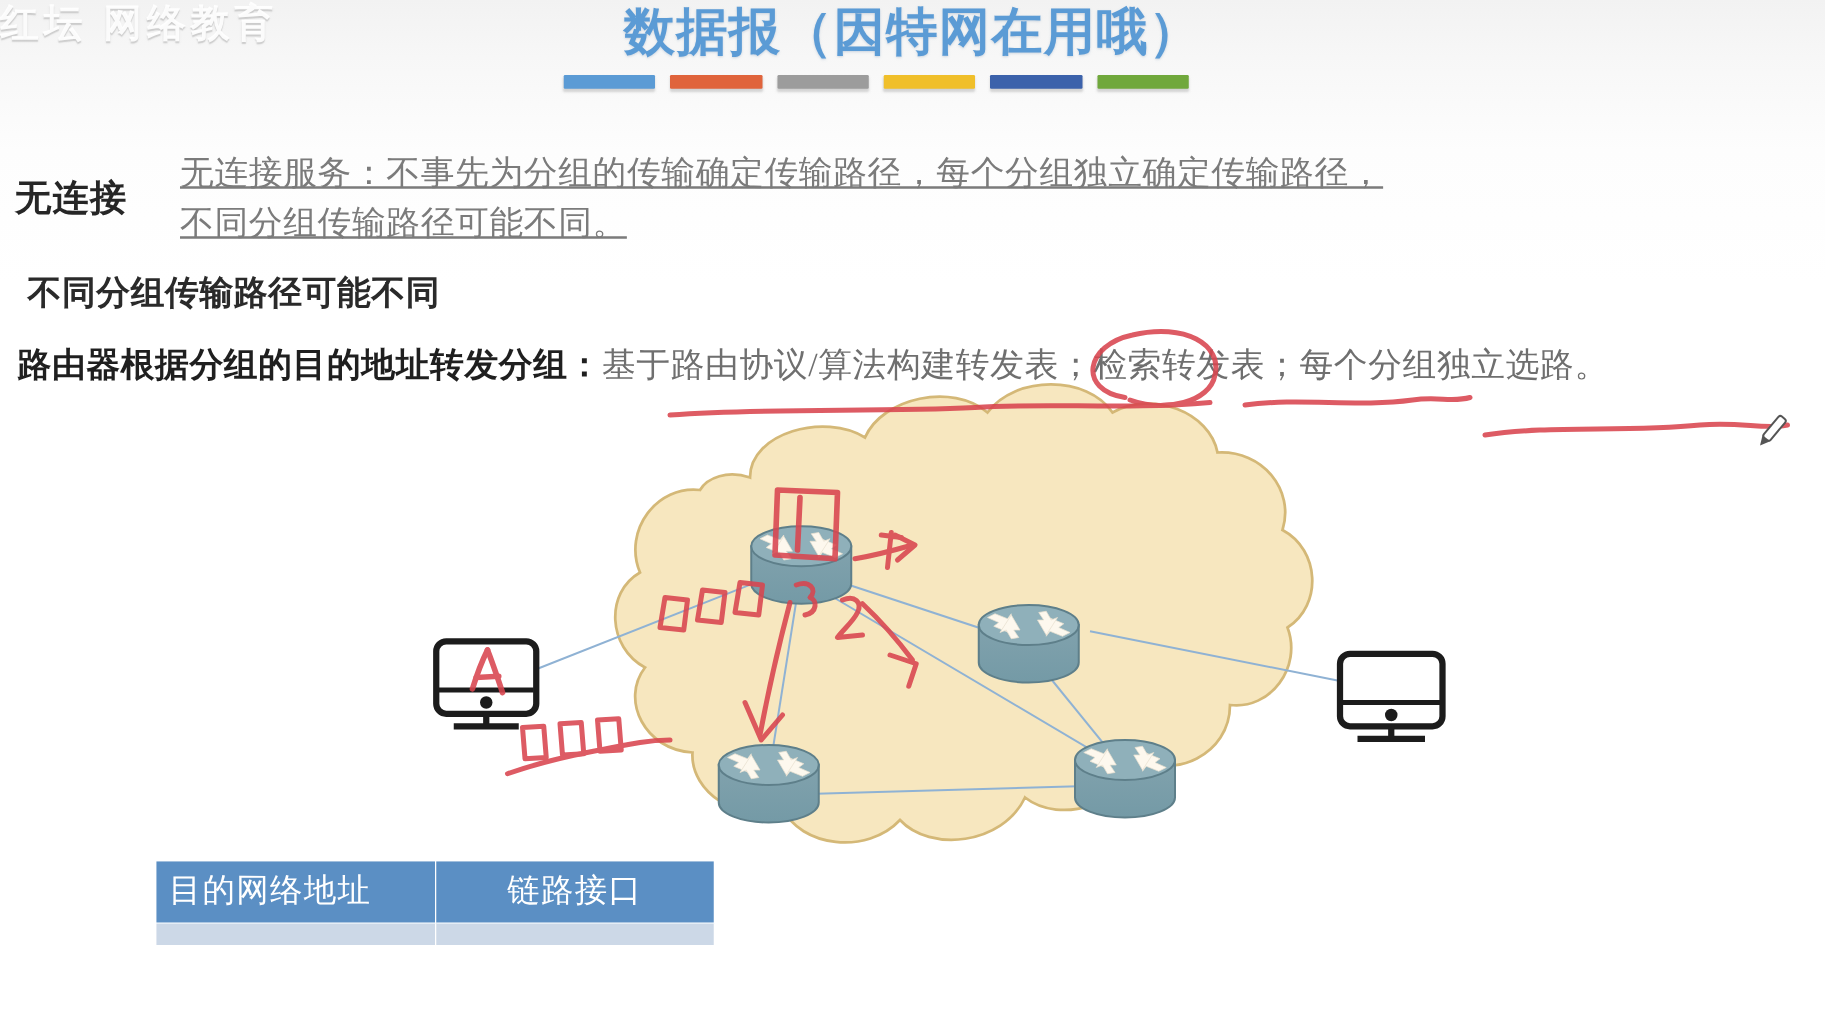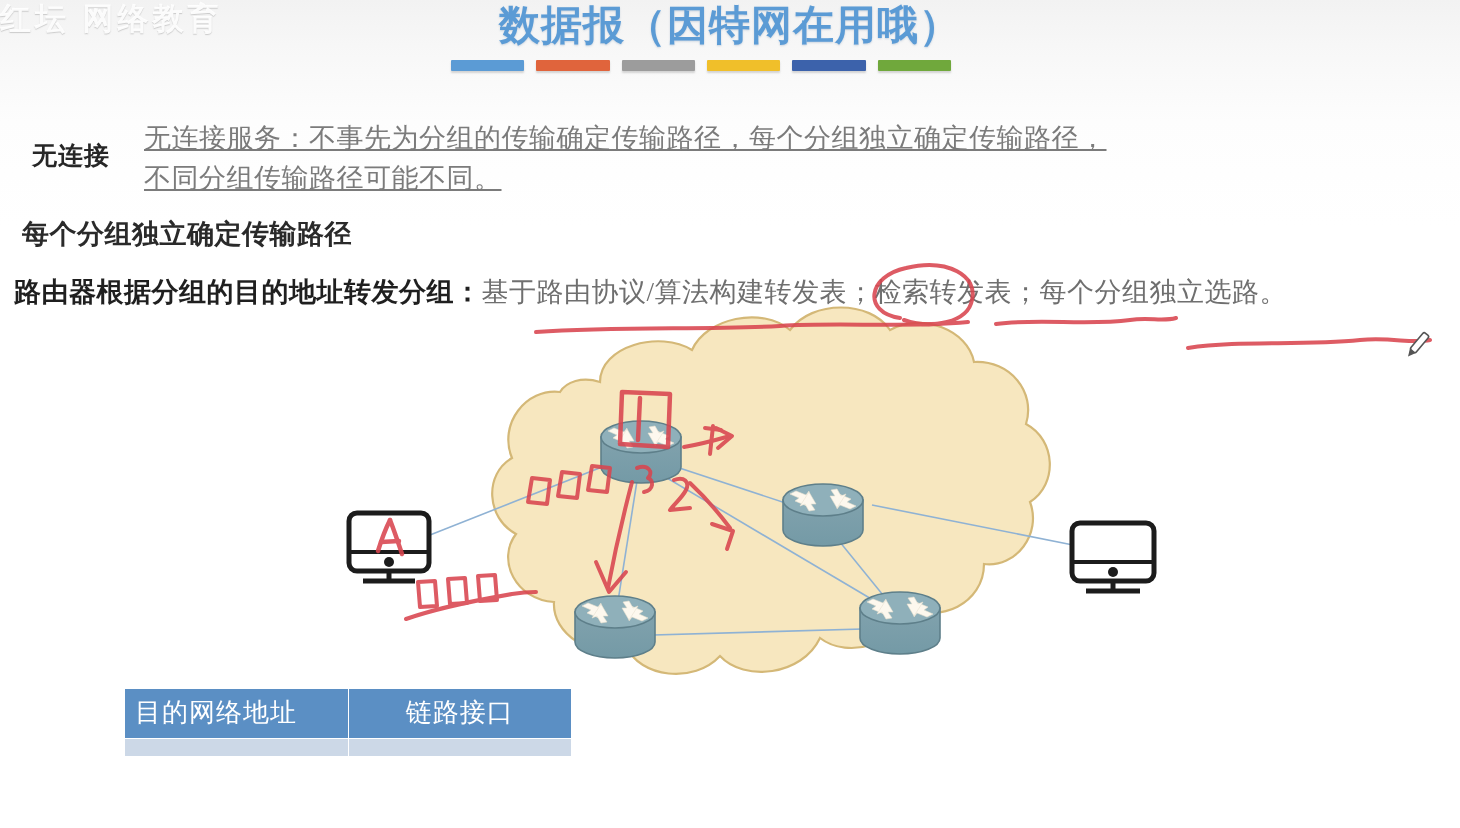--- a/index.html
+++ b/index.html
@@ -56,23 +56,23 @@
     display: block;
     flex: 1 1 0;
     height: 11px;
     border-radius: 1px;
     box-shadow: 0 2px 2px rgba(150,150,150,0.38);
   }
 
   
   .label-wuliajie {
     position: absolute;
-    left: 32px;
+    left: 12px;
     top: 139px;
-    font-size: 25px;
+    font-size: 29px;
     font-weight: 700;
     color: #262626;
     letter-spacing: 1px;
   }
   .para1 {
     position: absolute;
     left: 144px;
     top: 118px;
     width: 980px;
     font-size: 27px;
@@ -156,21 +156,21 @@
     <i style="background:#5b9bd5"></i>
     <i style="background:#e0643c"></i>
     <i style="background:#9c9c9c"></i>
     <i style="background:#f0bf2a"></i>
     <i style="background:#3c62ab"></i>
     <i style="background:#70a83c"></i>
   </div>
 
   <div class="label-wuliajie">无连接</div>
   <div class="para1">无连接服务：不事先为分组的传输确定传输路径，每个分组独立确定传输路径，不同分组传输路径可能不同。</div>
-  <div class="line2">每个分组独立确定传输路径</div>
+  <div class="line2">不同分组传输路径可能不同</div>
   <div class="line3">
     <span class="b">路由器根据分组的目的地址转发分组：</span><span class="g">基于路由协议/算法构建转发表；检索转发表；每个分组独立选路。</span>
   </div>
 
   <svg class="diagram" viewBox="0 0 1460 828">
     <defs>
       <linearGradient id="routerSide" x1="0" y1="0" x2="0" y2="1">
         <stop offset="0%" stop-color="#81a2ad"></stop>
         <stop offset="100%" stop-color="#749aa6"></stop>
       </linearGradient>

